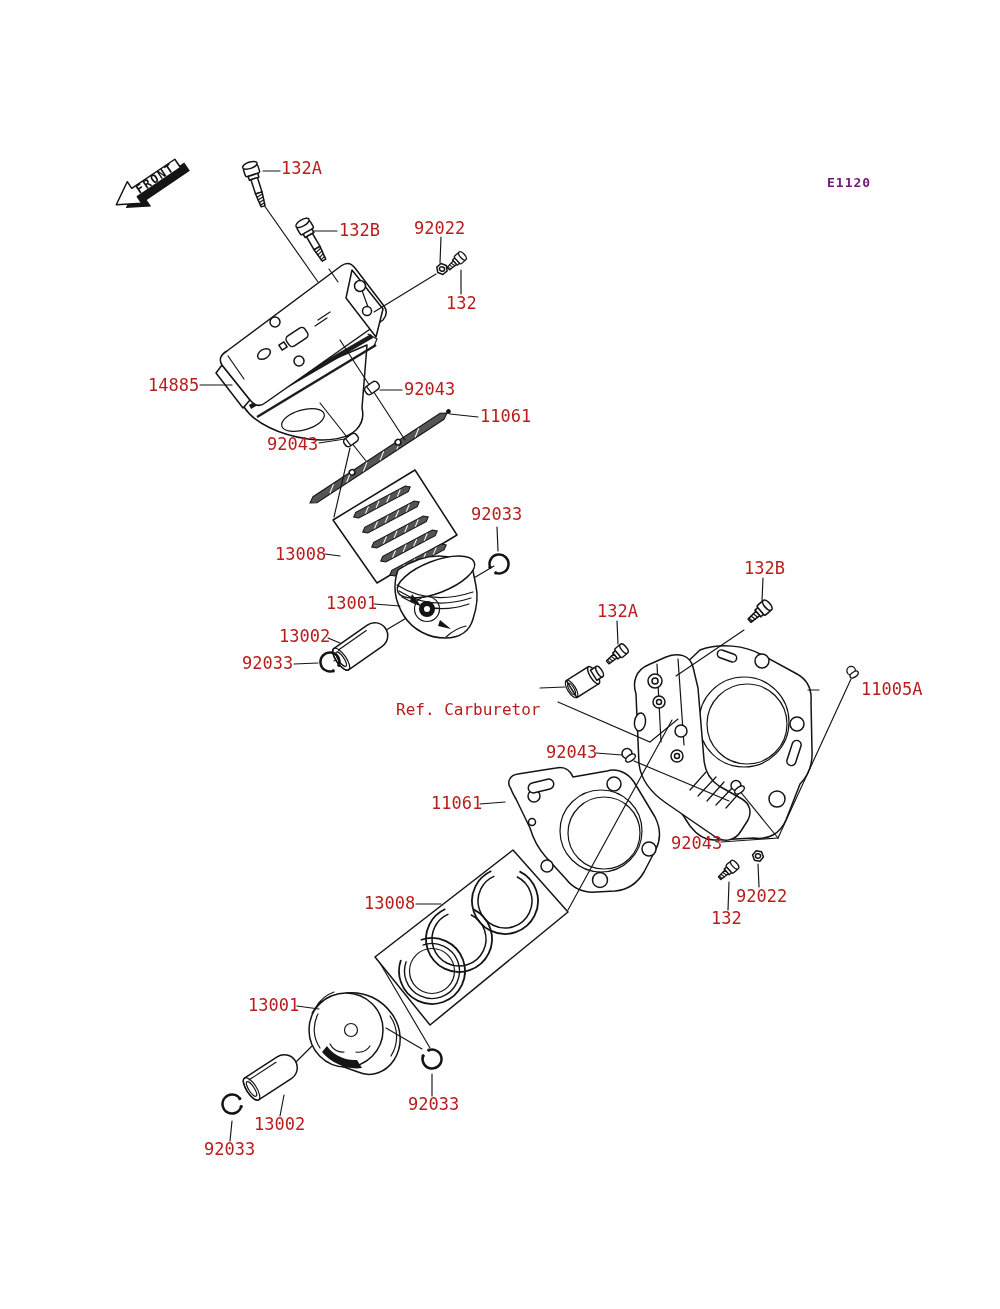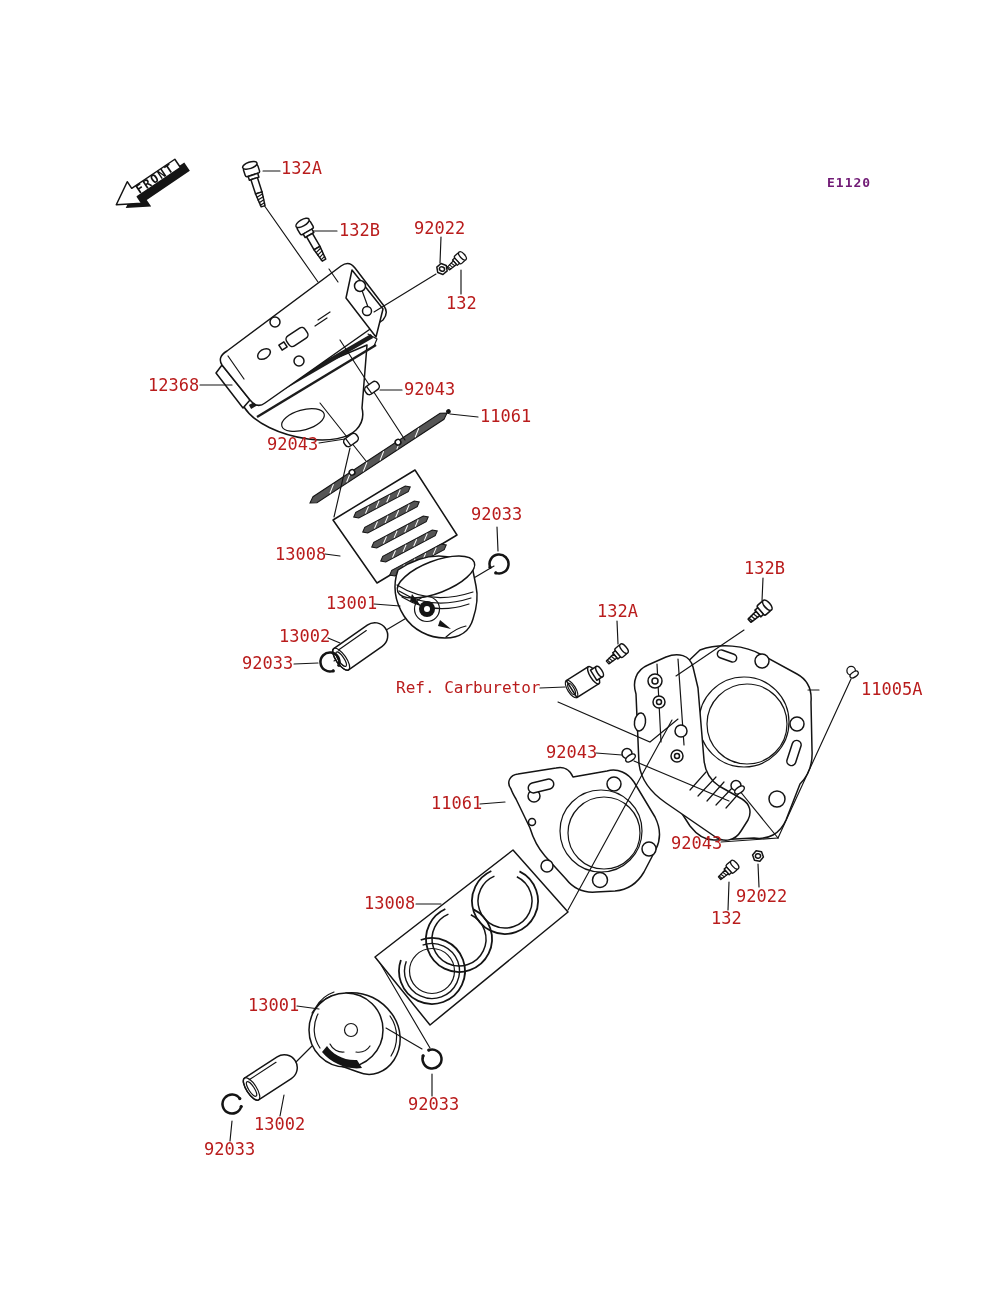--- a/index.html
+++ b/index.html
@@ -7,21 +7,21 @@
     position:relative;width:1000px;height:1309px;background:#ffffff;
     margin:0 auto;overflow:hidden;
     font-family:"DejaVu Sans Mono","Liberation Mono",monospace;
   }
   .stage svg{position:absolute;left:0;top:0;}
   .labels-layer{position:absolute;left:0;top:0;width:100%;height:100%;pointer-events:none;}
   .part-label{
     position:absolute;font-weight:normal;font-size:17px;line-height:15px;
     color:#b91c1c;white-space:pre;letter-spacing:0;text-align:center;
   }
-  .part-label.sz16{font-size:16px;}
+  .part-label.sz16{font-size:16px;margin-top:22px;}
   .diagram-code{
     position:absolute;left:827px;top:147px;font-weight:bold;font-size:13px;
     letter-spacing:1px;color:#701a75;margin-top:28px;
   }
   
   .pt{fill:#ffffff;stroke:#141414;stroke-width:1.5;stroke-linejoin:round;stroke-linecap:round;}
   .pt2{fill:none;stroke:#141414;stroke-width:1.2;stroke-linejoin:round;stroke-linecap:round;}
   .ln{fill:none;stroke:#141414;stroke-width:1.15;stroke-linecap:round;}
   .dk{fill:#141414;stroke:none;}
   .band{fill:none;stroke:#1c1c1c;stroke-linecap:butt;}
@@ -313,21 +313,21 @@
           <circle class="dk" cx="239.8" cy="1098.6" r="1.6"></circle>
     </g>
   </g>
 </svg>
 
 <div class="labels-layer">
       <div class="part-label" style="left: 281px; top: 161px;">132A</div>
       <div class="part-label" style="left: 339px; top: 223px;">132B</div>
       <div class="part-label" style="left: 414px; top: 221px;">92022</div>
       <div class="part-label" style="left: 446px; top: 296px;">132</div>
-      <div class="part-label" style="left: 148px; top: 378px;">12368</div>
+      <div class="part-label" style="left: 148px; top: 378px;">14885</div>
       <div class="part-label" style="left: 404px; top: 382px;">92043</div>
       <div class="part-label" style="left: 267px; top: 437px;">92043</div>
       <div class="part-label" style="left: 480px; top: 409px;">11061</div>
       <div class="part-label" style="left: 471px; top: 507px;">92033</div>
       <div class="part-label" style="left: 275px; top: 547px;">13008</div>
       <div class="part-label" style="left: 326px; top: 596px;">13001</div>
       <div class="part-label" style="left: 279px; top: 629px;">13002</div>
       <div class="part-label" style="left: 242px; top: 656px;">92033</div>
       <div class="part-label sz16" style="left: 396px; top: 680px;">Ref. Carburetor</div>
       <div class="part-label" style="left: 597px; top: 604px;">132A</div>

